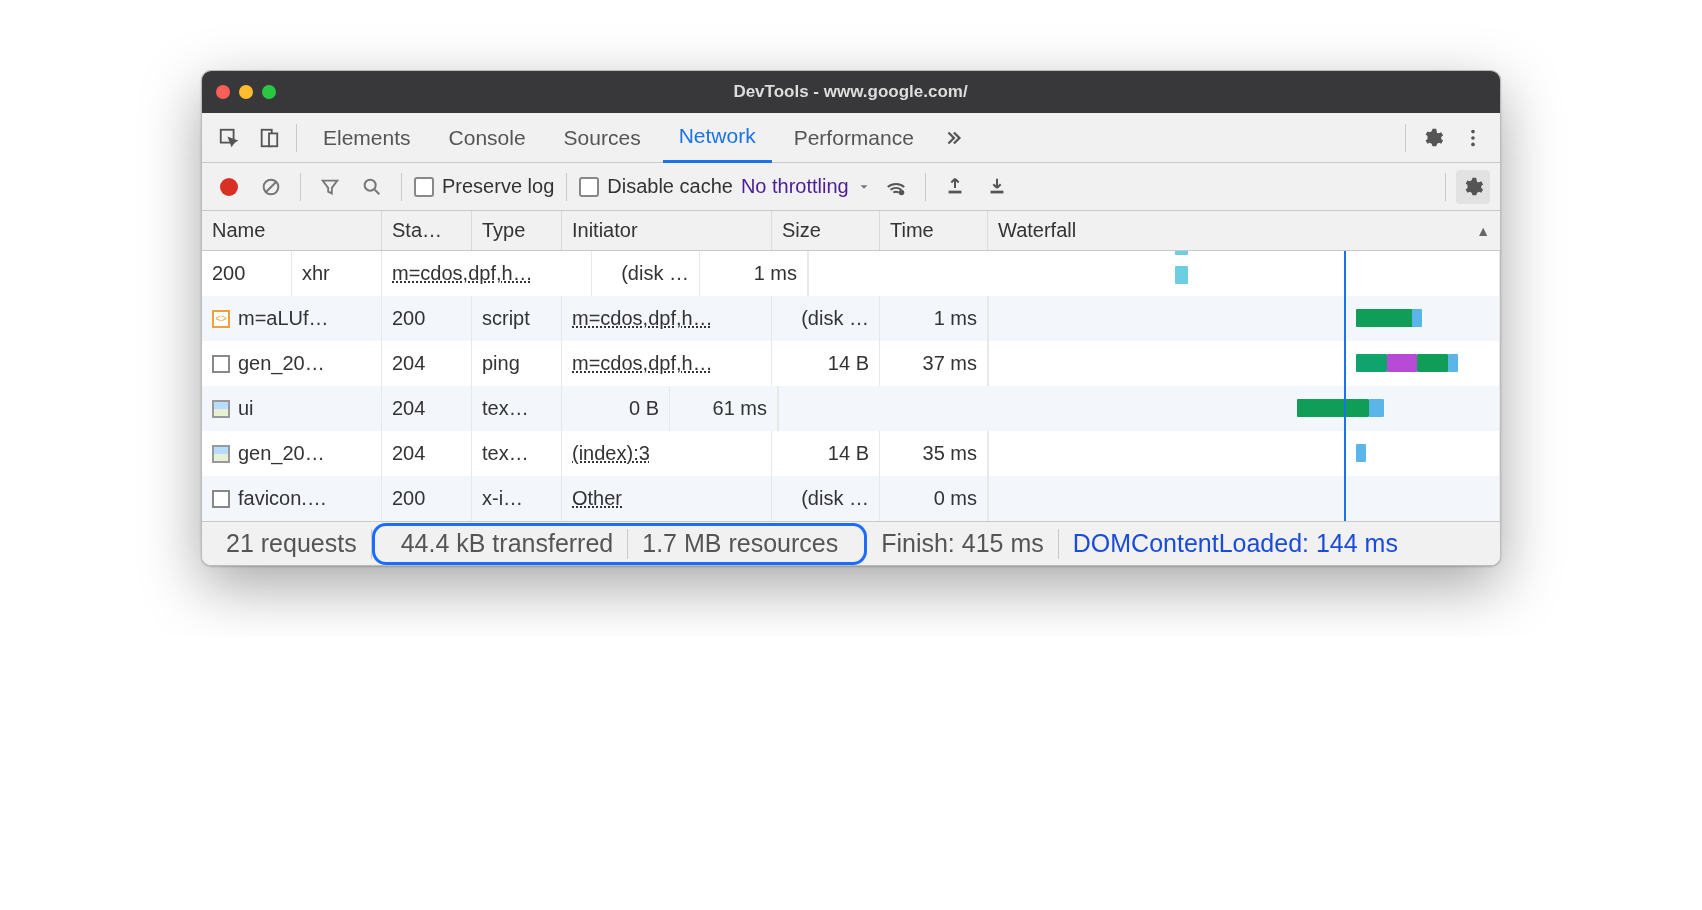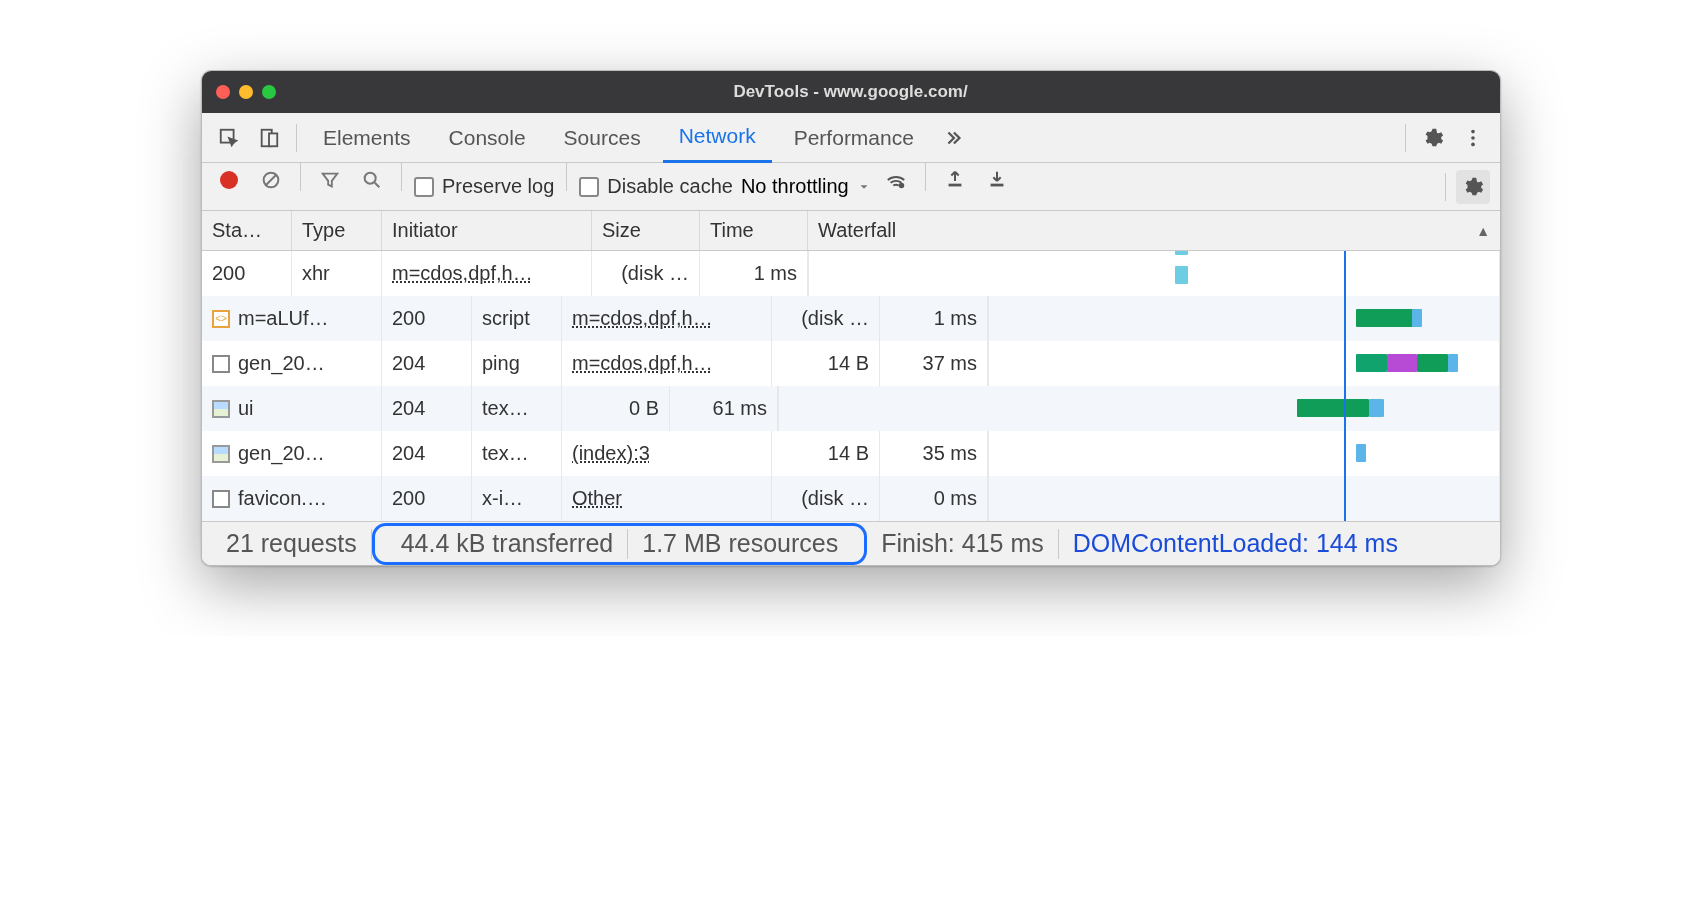--- a/index.html
+++ b/index.html
@@ -57,30 +57,30 @@
 .tab {
   padding: 0 16px;
   height: 50px;
   display:flex; align-items:center;
   color:#555; font-size:21px;
   cursor:pointer;
 }
 .tab.active { color:#1a73e8; border-bottom: 3px solid #1a73e8; height:50px; }
 .right-icons { margin-left:auto; display:flex; align-items:center; gap:6px; }
 .toolbar {
-  height: 48px; display:flex; 
+  height: 48px; display:flex; align-items:center;
   border-bottom:1px solid #c9c9c9; background:#f1f1f1;
   padding:0 10px; gap:8px;
 }
 .record-dot { width:18px; height:18px; border-radius:50%; background:#d93025; }
 .checkbox-wrap { display:flex; align-items:center; gap:8px; color:#333; font-size:20px; }
 .cbox {
   width:20px; height:20px; border:2px solid #888; border-radius:3px; background:#fff;
 }
-.throttle { color:#000000; font-size:20px; display:flex; align-items:center; gap:8px; }
+.throttle { color:#4c1d95; font-size:20px; display:flex; align-items:center; gap:8px; }
 .table-head {
   display:flex; height:40px; border-bottom:1px solid #c9c9c9;
   background:#f1f1f1; color:#333; font-size:20px;
 }
 .col { display:flex; align-items:center; padding:0 10px; border-right:1px solid #d9d9d9; overflow:hidden; white-space:nowrap; text-overflow:ellipsis; }
 .col:last-child { border-right:none; }
 .c-name { width:180px; }
 .c-status { width:90px; }
 .c-type { width:90px; }
 .c-init { width:210px; }
@@ -235,20 +235,21 @@
       <div class="vdiv"></div>
       <div class="ic-btn" style="background:#e2e2e2">
         <svg viewBox="0 0 24 24" fill="#555">
             <path d="M12 8a4 4 0 100 8 4 4 0 000-8zm9 4a7 7 0 00-.1-1.2l2.1-1.6-2-3.4-2.5 1a7 7 0 00-2-.1L15.5 2h-4l-1 2.6a7 7 0 00-2 1.2L6 4.8l-2 3.4 2.1 1.6A7 7 0 006 12c0 .4 0 .8.1 1.2L4 14.8l2 3.4 2.5-1c.6.5 1.3.9 2 1.2l1 2.6h4l1-2.6c.7-.3 1.4-.7 2-1.2l2.5 1 2-3.4-2.1-1.6c.1-.4.1-.8.1-1.2z"></path>
           </svg>
       </div>
     </div>
   </div>
 
   <div class="table-head">
+    <div class="col c-name">Name</div>
     <div class="col c-status">Sta…</div>
     <div class="col c-type">Type</div>
     <div class="col c-init">Initiator</div>
     <div class="col c-size" style="justify-content:flex-start">Size</div>
     <div class="col c-time" style="justify-content:flex-start">Time</div>
     <div class="col c-waterfall">
       <span>Waterfall</span>
       <span class="wf-sort">▲</span>
     </div>
   </div>

